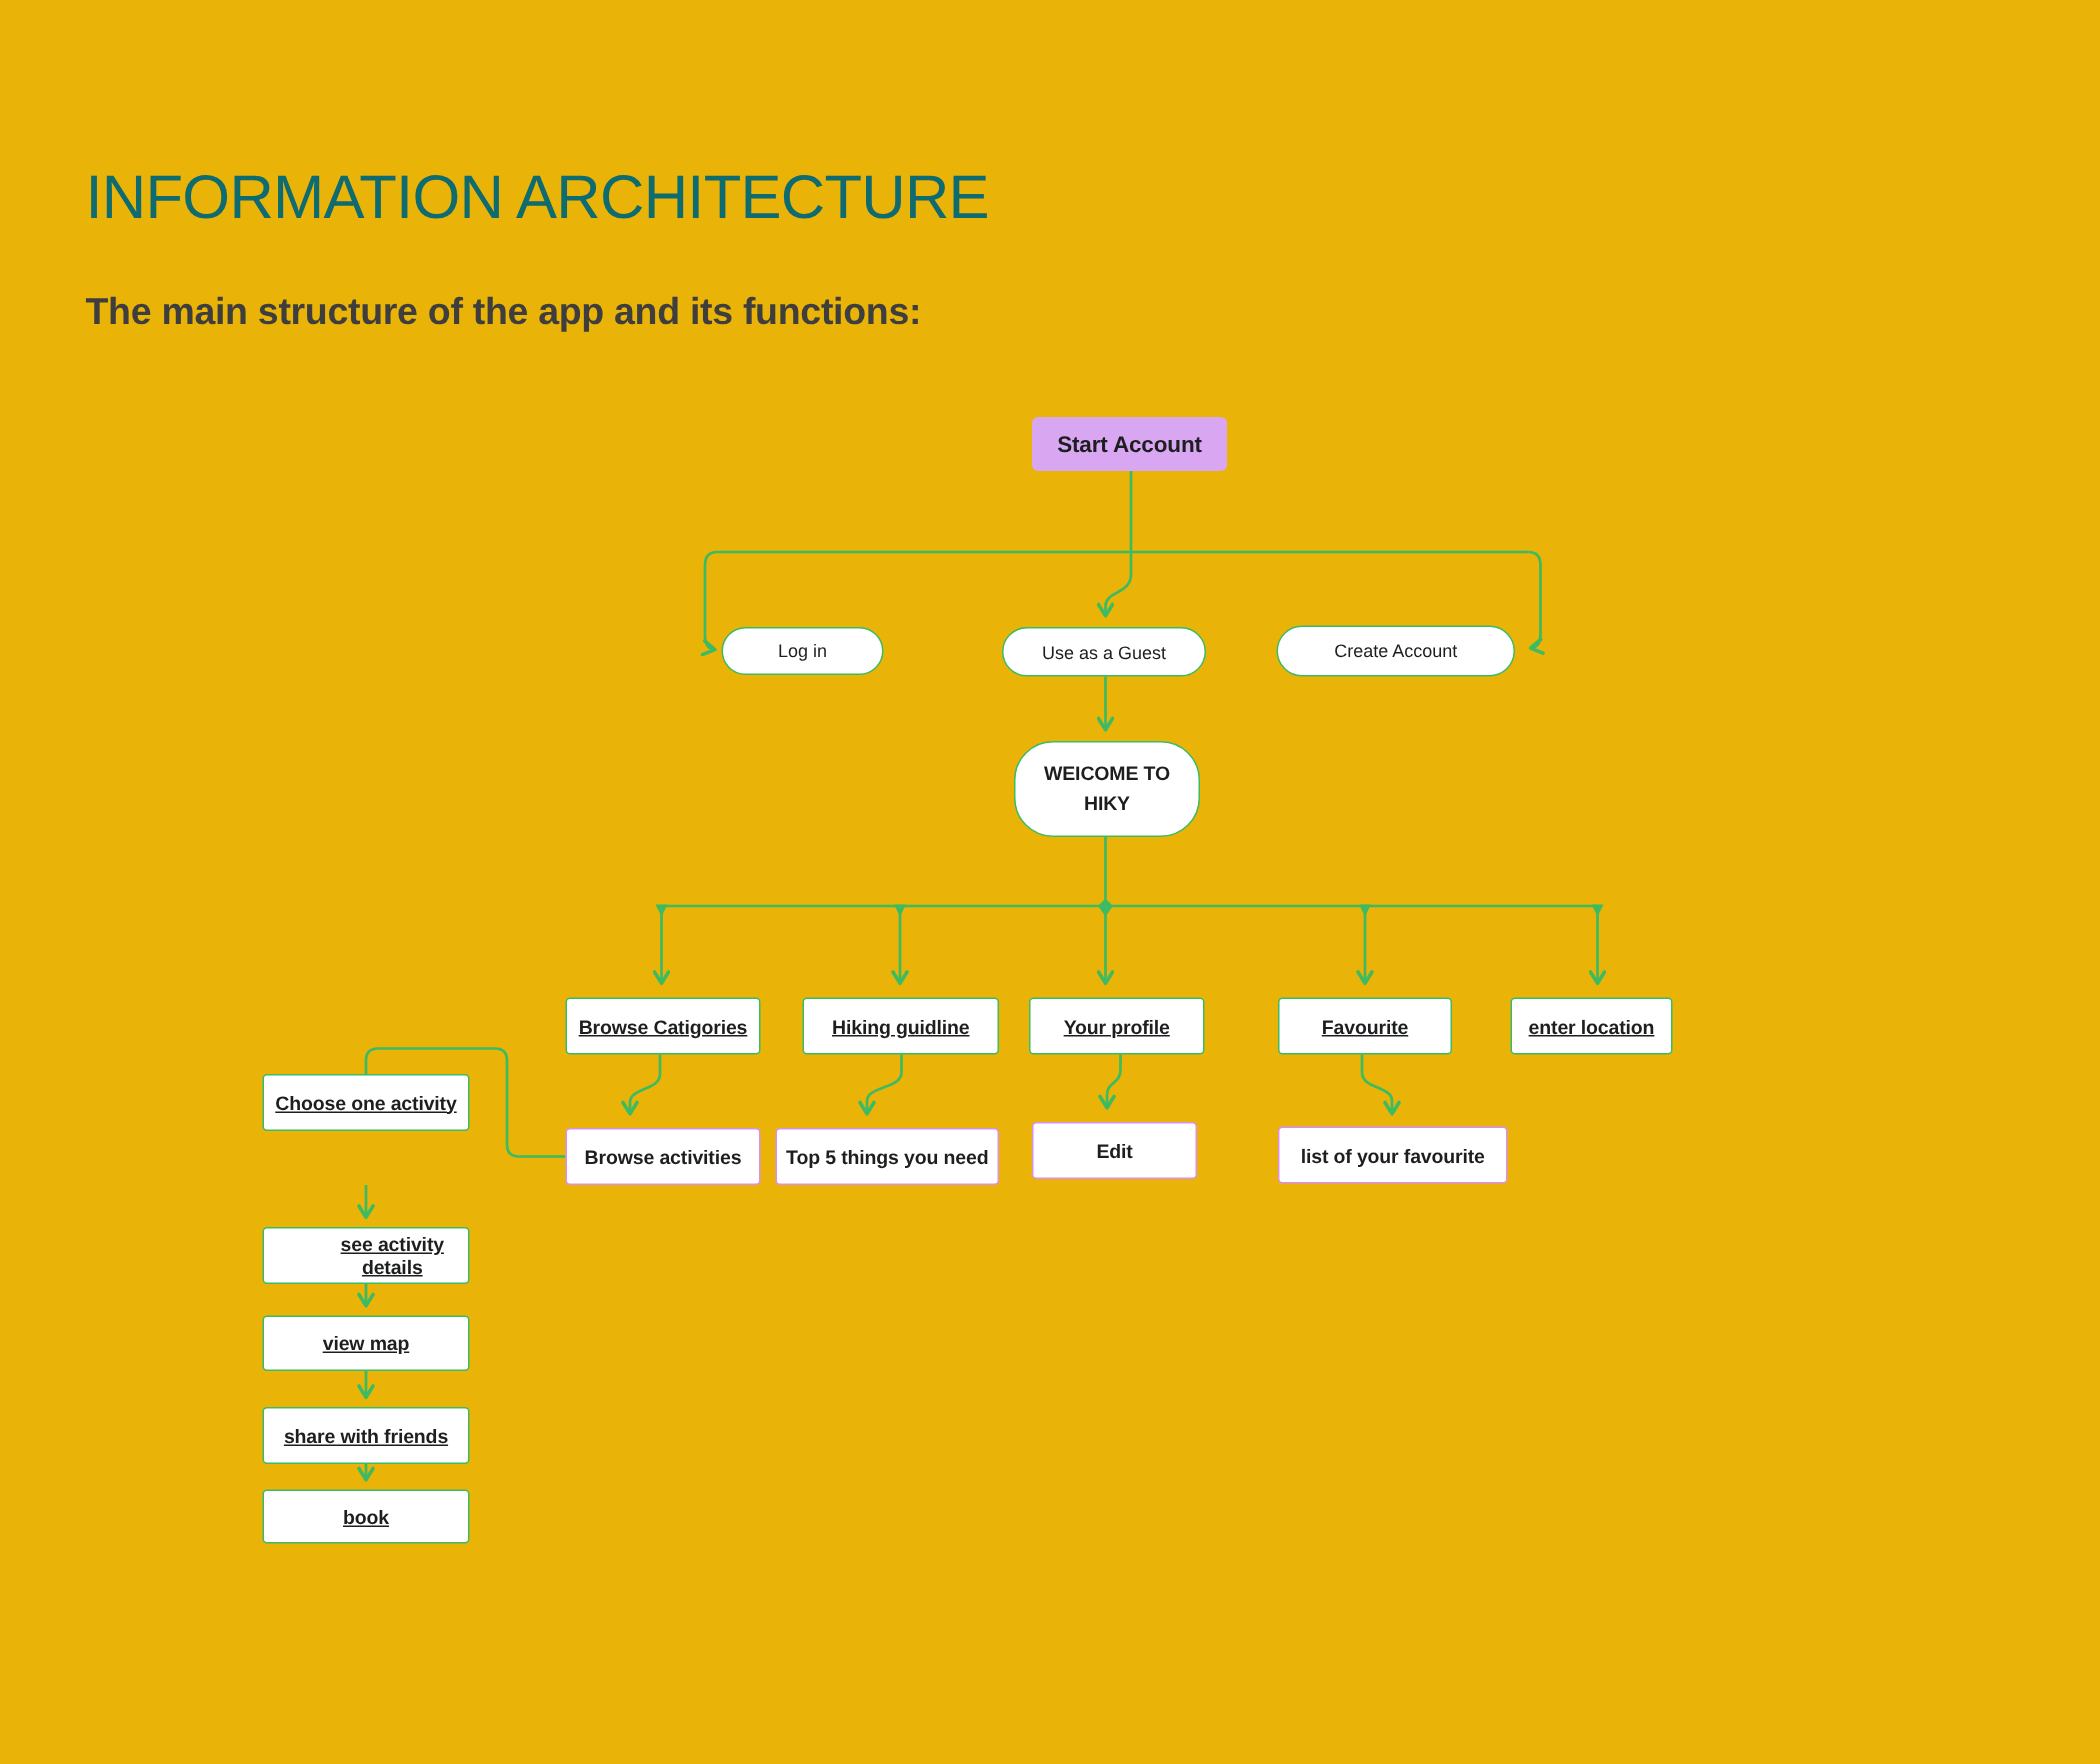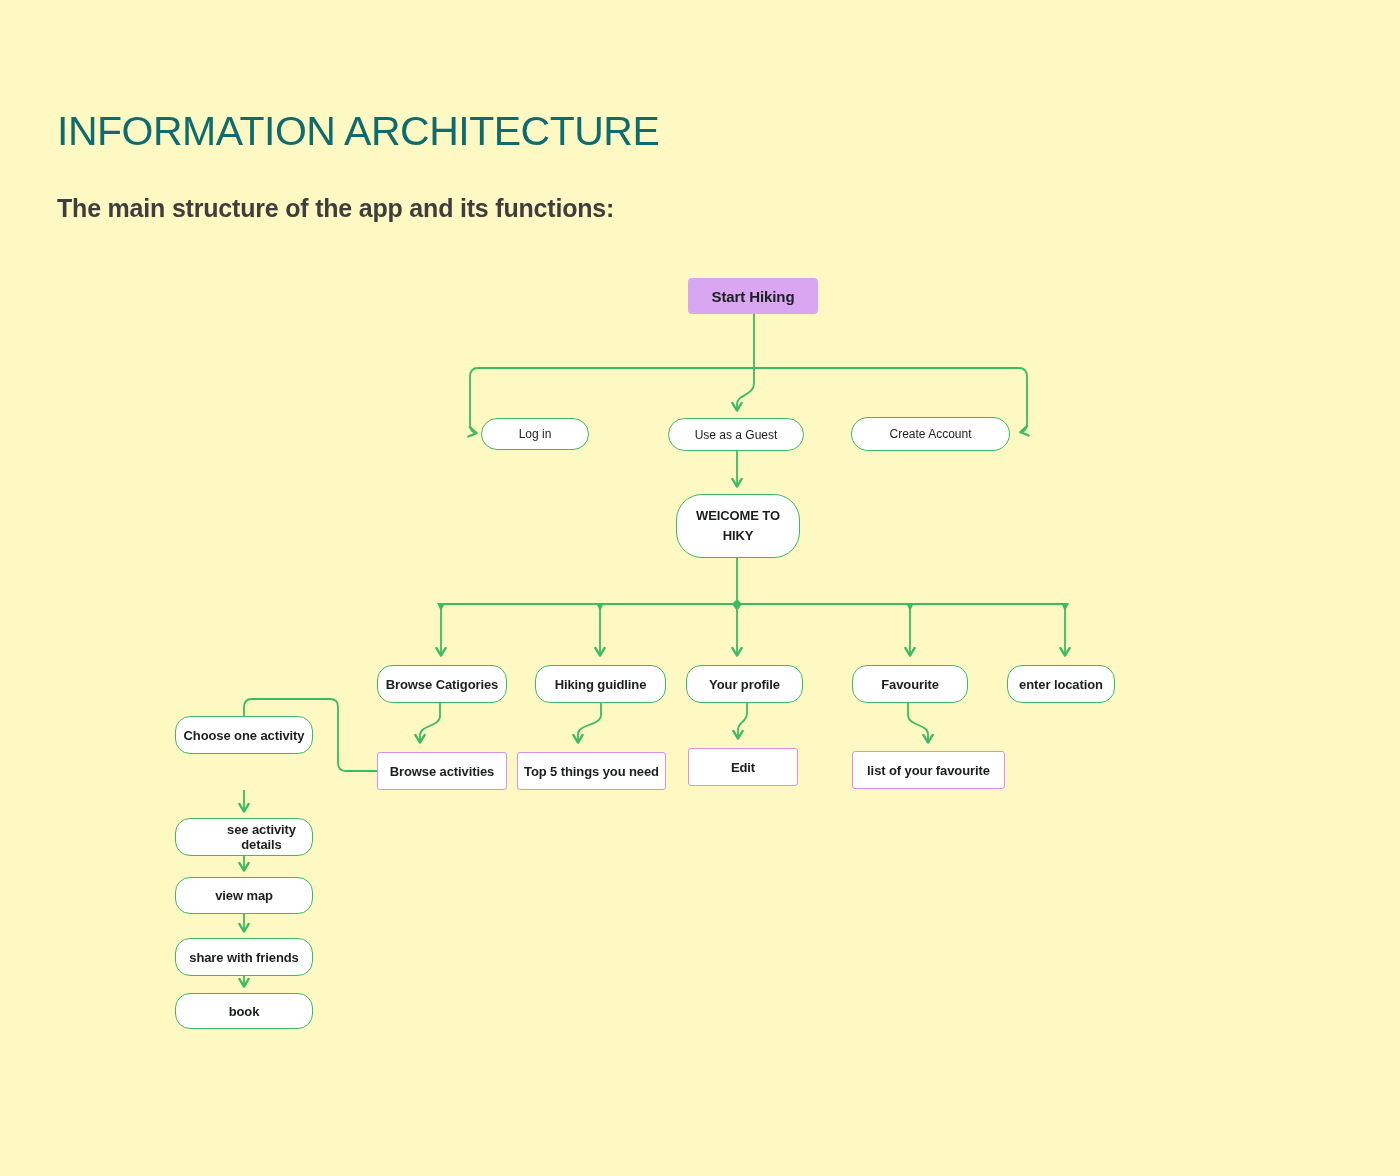--- a/index.html
+++ b/index.html
@@ -1,41 +1,41 @@
 <!DOCTYPE html>
 <html style="--green: #3cbb62; --purple-fill: #d9a6f2; --purple-border: #da8ff2; --title-color: #0e6b70; --subtitle-color: #3e3e3e; --node-text: #1d1e20;"><head>
 <meta charset="utf-8">
 <style>
   :root{
     --green:#3cbb62; --purple-fill:#d9a6f2; --purple-border:#da8ff2;
     --title-color:#0e6b70; --subtitle-color:#3e3e3e; --node-text:#1d1e20;
   }
   html,body{margin:0;padding:0;background:#fff;}
   #canvas{
-    position:relative;width:1400px;height:1176px;background:#fef9c3;
+    position:relative;width:1400px;height:1176px;background:#eab308;
     font-family:"Liberation Sans",sans-serif;overflow:hidden;
   }
   .page-title{
     position:absolute;left:57px;top:108px;font-size:41px;font-weight:500;
     letter-spacing:-.5px;color:var(--title-color);white-space:nowrap;
   }
   .page-subtitle{
     position:absolute;left:57px;top:194px;font-size:25px;font-weight:600;
     letter-spacing:-.2px;color:var(--subtitle-color);white-space:nowrap;
   }
   svg.wires{position:absolute;left:0;top:0;pointer-events:none;}
   .edge{fill:none;stroke:var(--green);stroke-width:1.8px;}
   .jmark{fill:var(--green);stroke:none;}
   .arrowhead{fill:none;stroke:var(--green);stroke-width:2px;stroke-linecap:round;stroke-linejoin:round;}
   .node{
     position:absolute;display:flex;align-items:center;justify-content:center;
     text-align:center;background:#fff;color:var(--node-text);
     font-weight:700;font-size:13px;letter-spacing:-.1px;box-sizing:border-box;
   }
-  .green-rect{border:1.6px solid var(--green);border-radius:15px;}
+  .green-rect{border:1.6px solid var(--green);border-radius:3px;text-decoration:underline;}
   .purple-rect{border:1.6px solid var(--purple-border);border-radius:3px;}
   .pill{border:1.6px solid var(--green);border-radius:17px;font-weight:400;font-size:12px;letter-spacing:0;}
   .start{background:var(--purple-fill);border:none;border-radius:4px;font-size:15px;}
   .welcome{border:1.6px solid var(--green);border-radius:26px;line-height:1.55;padding:0 10px;}
 </style>
 </head>
 <body>
 
 <div id="canvas">
 
@@ -78,21 +78,21 @@
     <path class="edge" d="M908,703 V715 C908,726 928,724 928,734 V742" marker-end="url(#arw)"></path>
 
     <path class="edge" d="M377,771 H346 Q338,771 338,763 V707 Q338,699 330,699 H252 Q244,699 244,707 V744" marker-end="url(#arw)"></path>
 
     <path class="edge" d="M244,790 V811" marker-end="url(#arw)"></path>
     <path class="edge" d="M244,856 V870" marker-end="url(#arw)"></path>
     <path class="edge" d="M244,914 V931" marker-end="url(#arw)"></path>
     <path class="edge" d="M244,976 V986" marker-end="url(#arw)"></path>
   </svg>
 
-  <div class="node start" style="left:688px;top:278px;width:130px;height:36px;">Start Hiking</div>
+  <div class="node start" style="left:688px;top:278px;width:130px;height:36px;">Start Account</div>
 
   <div class="node pill" style="left:481px;top:418px;width:108px;height:32px;">Log in</div>
 
   <div class="node pill" style="left:668px;top:418px;width:136px;height:33px;">Use as a Guest</div>
 
   <div class="node pill" style="left:851px;top:417px;width:159px;height:34px;">Create Account</div>
 
   <div class="node welcome" style="left:676px;top:494px;width:124px;height:64px;">WEICOME TO HIKY</div>
 
   <div class="node green-rect" style="left:377px;top:665px;width:130px;height:38px;">Browse Catigories</div>

